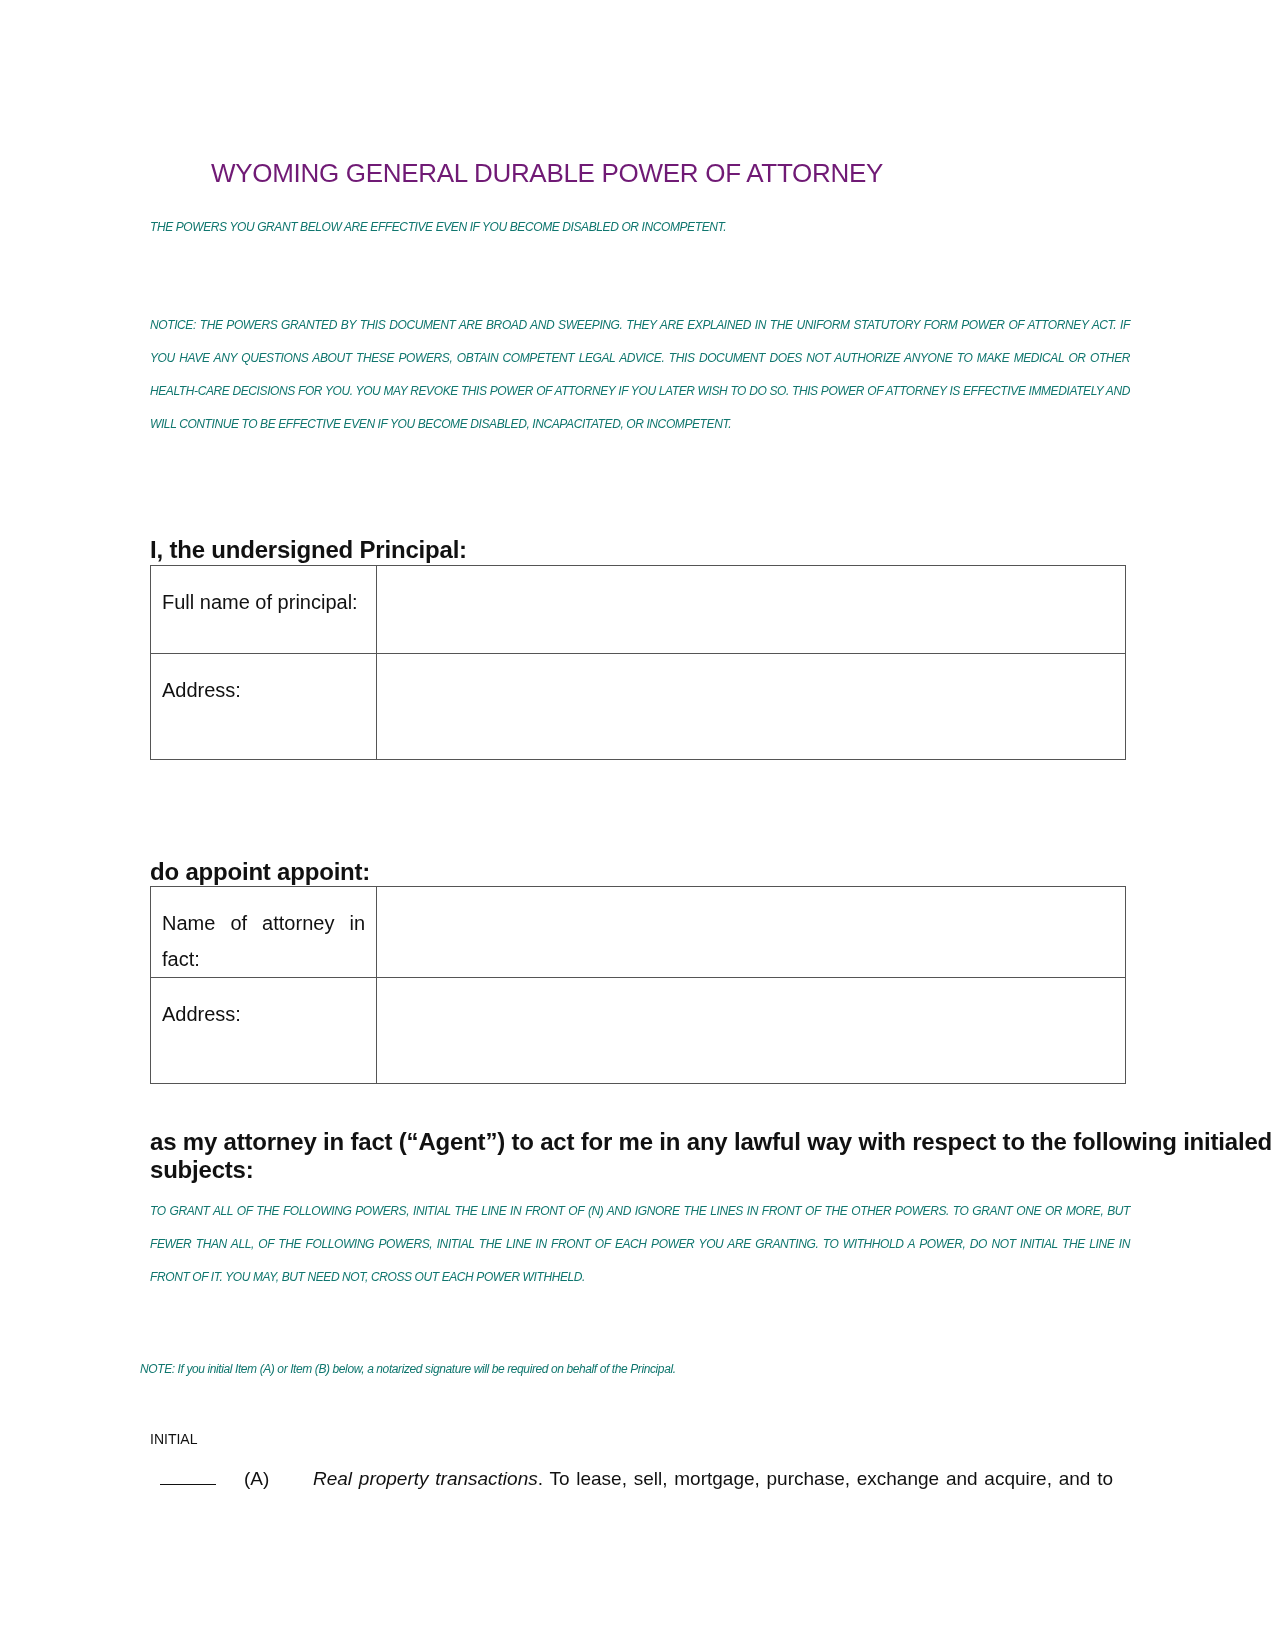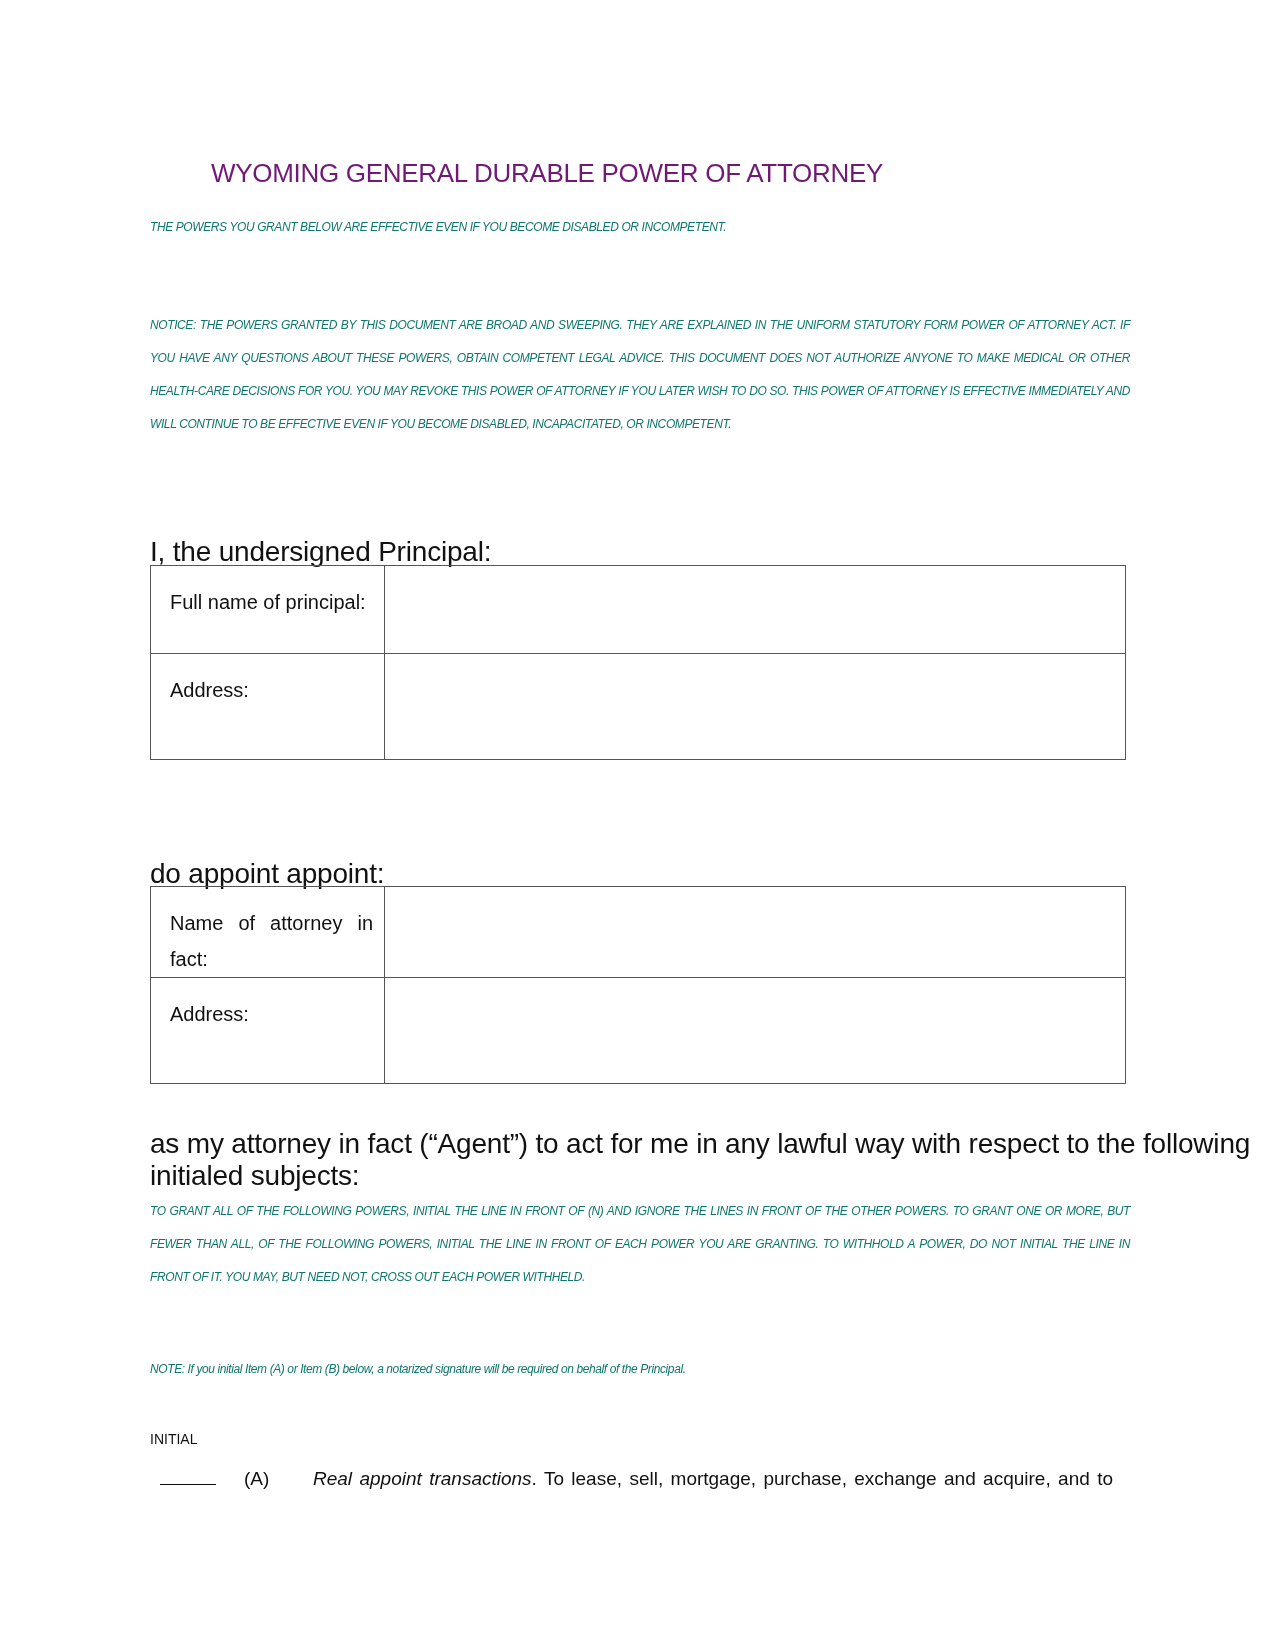--- a/index.html
+++ b/index.html
@@ -3,33 +3,33 @@
 <meta charset="utf-8">
 <style>
   html, body { margin: 0; padding: 0; background: #ffffff; }
   body { width: 1275px; height: 1650px; position: relative; overflow: hidden;
          font-family: "Liberation Sans", sans-serif; color: #111; }
   .abs { position: absolute; }
   .title { left: 0; width: 1094px; top: 158px; text-align: center; font-size: 26px; color: #701a75; letter-spacing: -0.3px; }
   .blue { color: #0f766e; font-style: italic; font-size: 12px; letter-spacing: -0.4px; }
   .intro { left: 150px; top: 220px; }
   .notice { left: 150px; top: 283px; width: 980px; line-height: 33px; text-align: justify; text-align-last: left; margin-top: 26px; }
-  .plain { font-size: 28px; color: #111; letter-spacing: -0.2px; }
+  .plain { font-size: 24px; color: #111; letter-spacing: -0.2px; font-weight: bold; }
   .lbl1 { left: 150px; top: 536px; }
   .lbl2 { left: 150px; top: 858px; }
   .agent { left: 150px; top: 1128px; }
   table.form { position: absolute; left: 150px; width: 976px; border-collapse: collapse; }
   table.form td { border: 1.5px solid #555; vertical-align: top; font-size: 20px; padding: 0; }
-  table.form td.k { width: 203px; padding: 18px 11px 0 19px; line-height: 36px; }
+  table.form td.k { width: 203px; padding: 18px 11px 0 11px; line-height: 36px; }
   table.t1 { top: 565px; }
   table.t2 { top: 886px; }
   .justify { text-align: justify; text-align-last: left; }
   .u { text-underline-offset: 3px; }
   .grant { left: 150px; top: 1195px; width: 980px; line-height: 33px; text-align: justify; text-align-last: left; }
-  .note { left: 150px; top: 1362px; text-align: center; }
+  .note { left: 140px; top: 1362px; text-align: center; }
   .initial { left: 150px; top: 1431px; font-size: 14px; color: #111; }
   .row-a { left: 160px; top: 1468px; font-size: 19px; color: #111; width: 960px; }
   .blank { display: inline-block; width: 56px; border-bottom: 1.5px solid #111; height: 16px; vertical-align: baseline; }
   .letter { position: absolute; left: 84px; top: 0; }
   .desc { position: absolute; left: 153px; top: 0; width: 800px; text-align: justify; text-align-last: justify; }
   .desc i { font-style: italic; }
 </style>
 </head>
 <body>
 
@@ -73,14 +73,14 @@
 
 <div class="abs blue grant"><span>TO GRANT </span><span class="u">ALL</span><span> OF THE FOLLOWING POWERS, INITIAL THE LINE IN FRONT OF (N) AND IGNORE THE LINES IN FRONT OF THE OTHER POWERS. TO GRANT </span><span class="u">ONE OR MORE, BUT FEWER THAN ALL</span><span>, OF THE FOLLOWING POWERS, INITIAL THE LINE IN FRONT OF EACH POWER YOU ARE GRANTING. TO WITHHOLD A POWER, </span><span class="u">DO NOT INITIAL</span><span> THE LINE IN FRONT OF IT. YOU MAY, BUT NEED NOT, CROSS OUT EACH POWER WITHHELD.</span></div>
 
 <div class="abs blue note">NOTE: If you initial Item (A) or Item (B) below, a notarized signature will be required on behalf of the Principal.</div>
 
 <div class="abs initial">INITIAL</div>
 
 <div class="abs row-a">
   <span class="blank"></span>
   <span class="letter">(A)</span>
-  <span class="desc"><i>Real appoint transactions</i><span>. To lease, sell, mortgage, purchase, exchange and acquire, and to</span></span>
+  <span class="desc"><i>Real property transactions</i><span>. To lease, sell, mortgage, purchase, exchange and acquire, and to</span></span>
 </div>
 
 </body></html>

